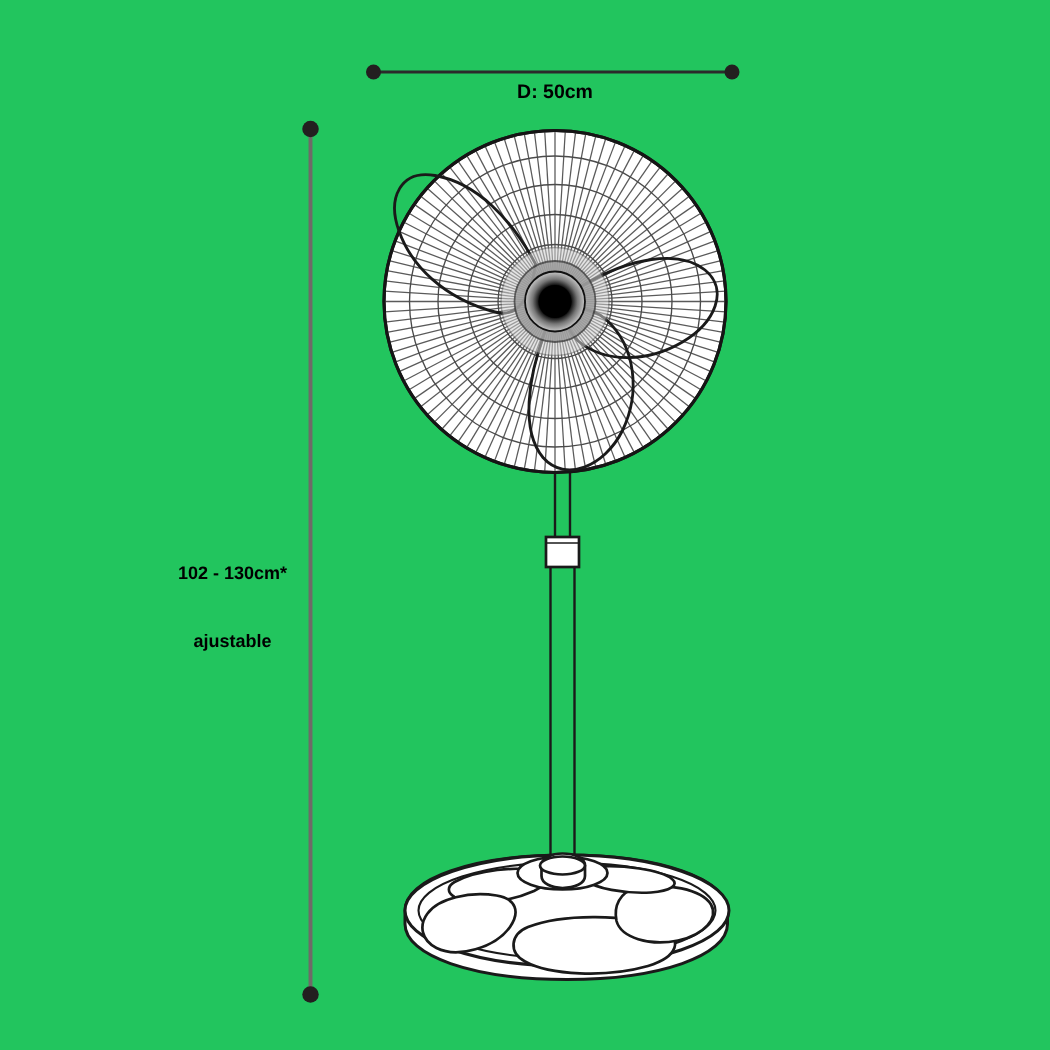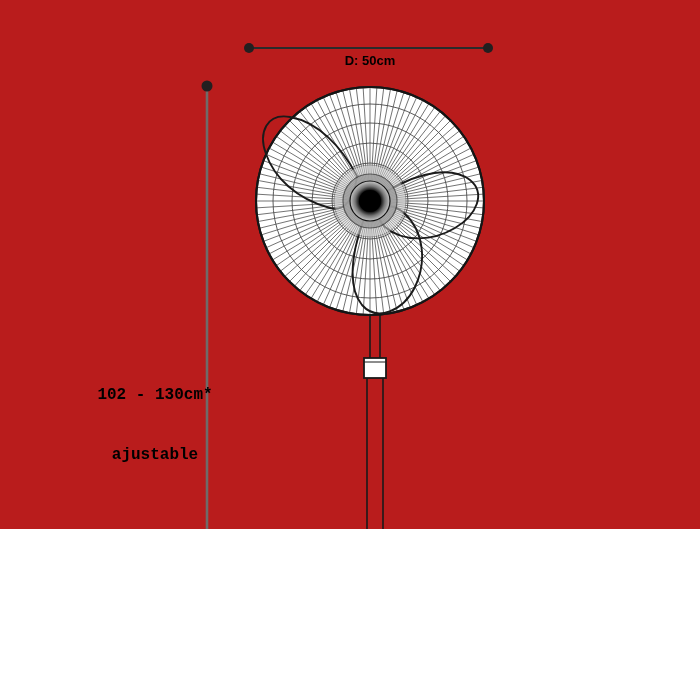--- a/index.html
+++ b/index.html
@@ -3,22 +3,22 @@
 <meta charset="utf-8">
 <style>
   html, body {
     margin: 0;
     padding: 0;
     background: #ffffff;
   }
   #canvas {
     position: relative;
     width: 700px;
-    height: 529px;
-    background: #b91c1c;
+    height: 700px;
+    background: #22c55e;
     font-family: "Liberation Sans", sans-serif;
     overflow: hidden;
   }
   svg.drawing {
     position: absolute;
     left: 0;
     top: 0;
     width: 700px;
     height: 700px;
   }
@@ -34,22 +34,21 @@
   #label-width {
     left: 280px;
     top: 20px;
     width: 180px;
     font-size: 13px;
   }
   #label-height {
     left: 95px;
     top: 345px;
     width: 120px;
-    font-size: 16px;
-    font-family: Liberation Mono, monospace;
+    font-size: 12px;
   }
   .lbl-line { display: block; }
 </style>
 </head>
 <body>
 
 <div id="canvas">
 
   <svg class="drawing" viewBox="0 0 700 700">
     <defs>

